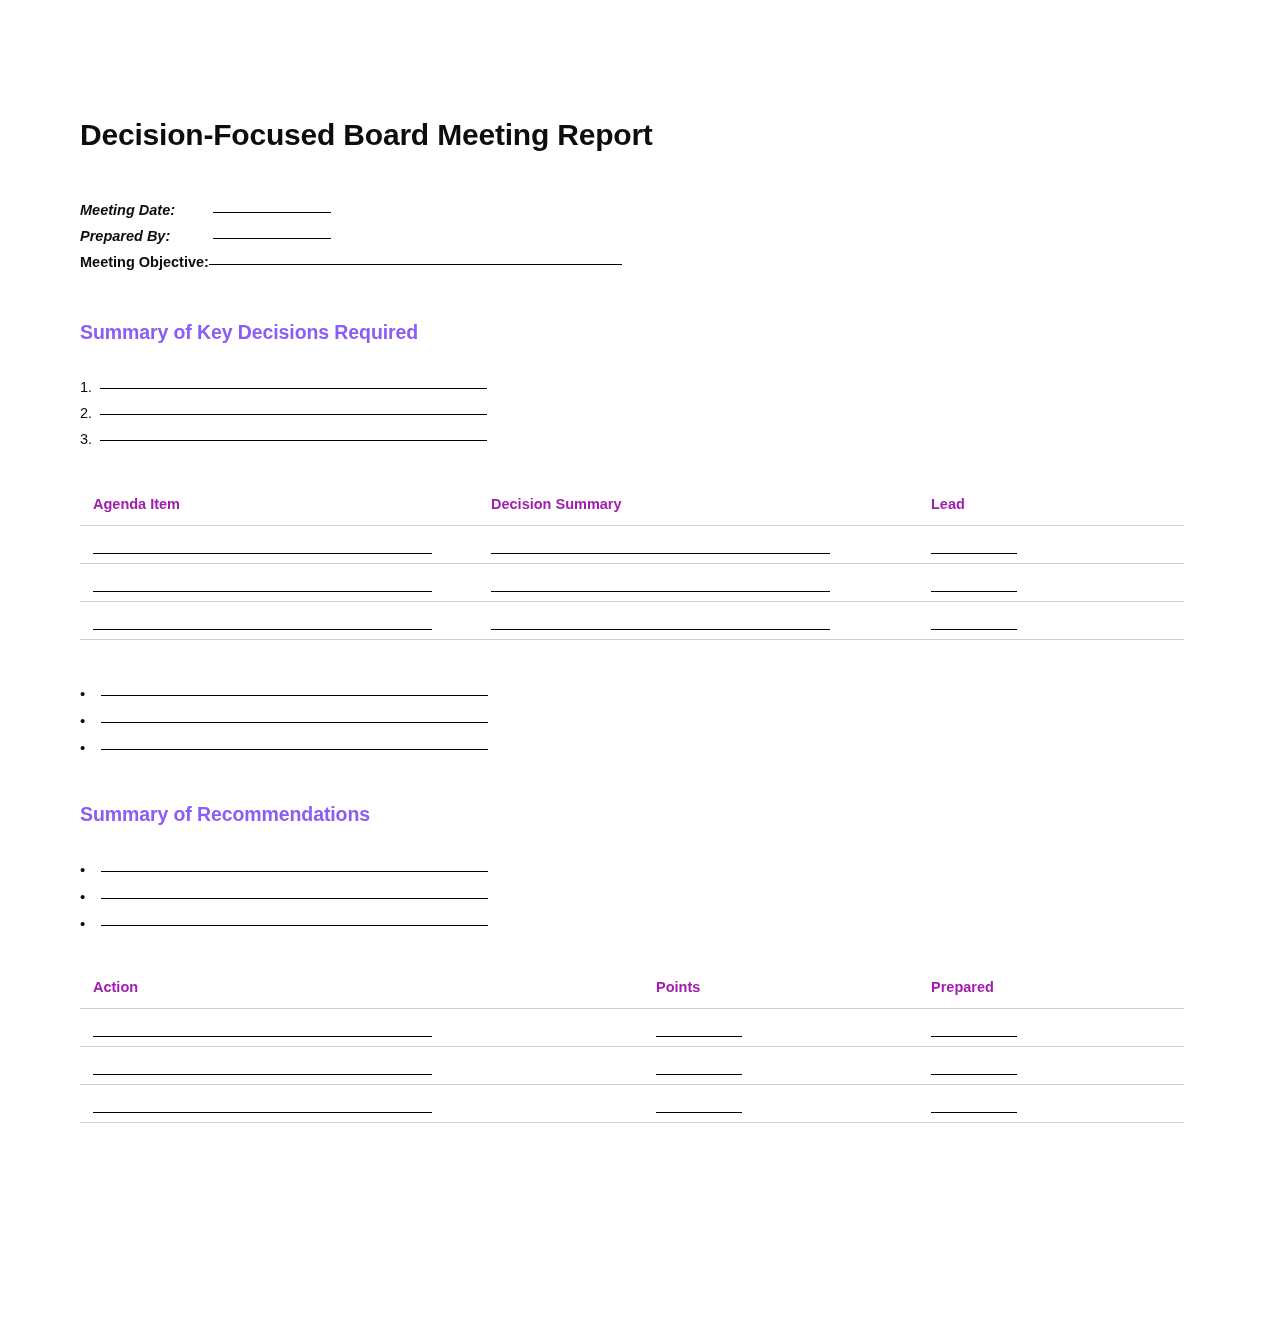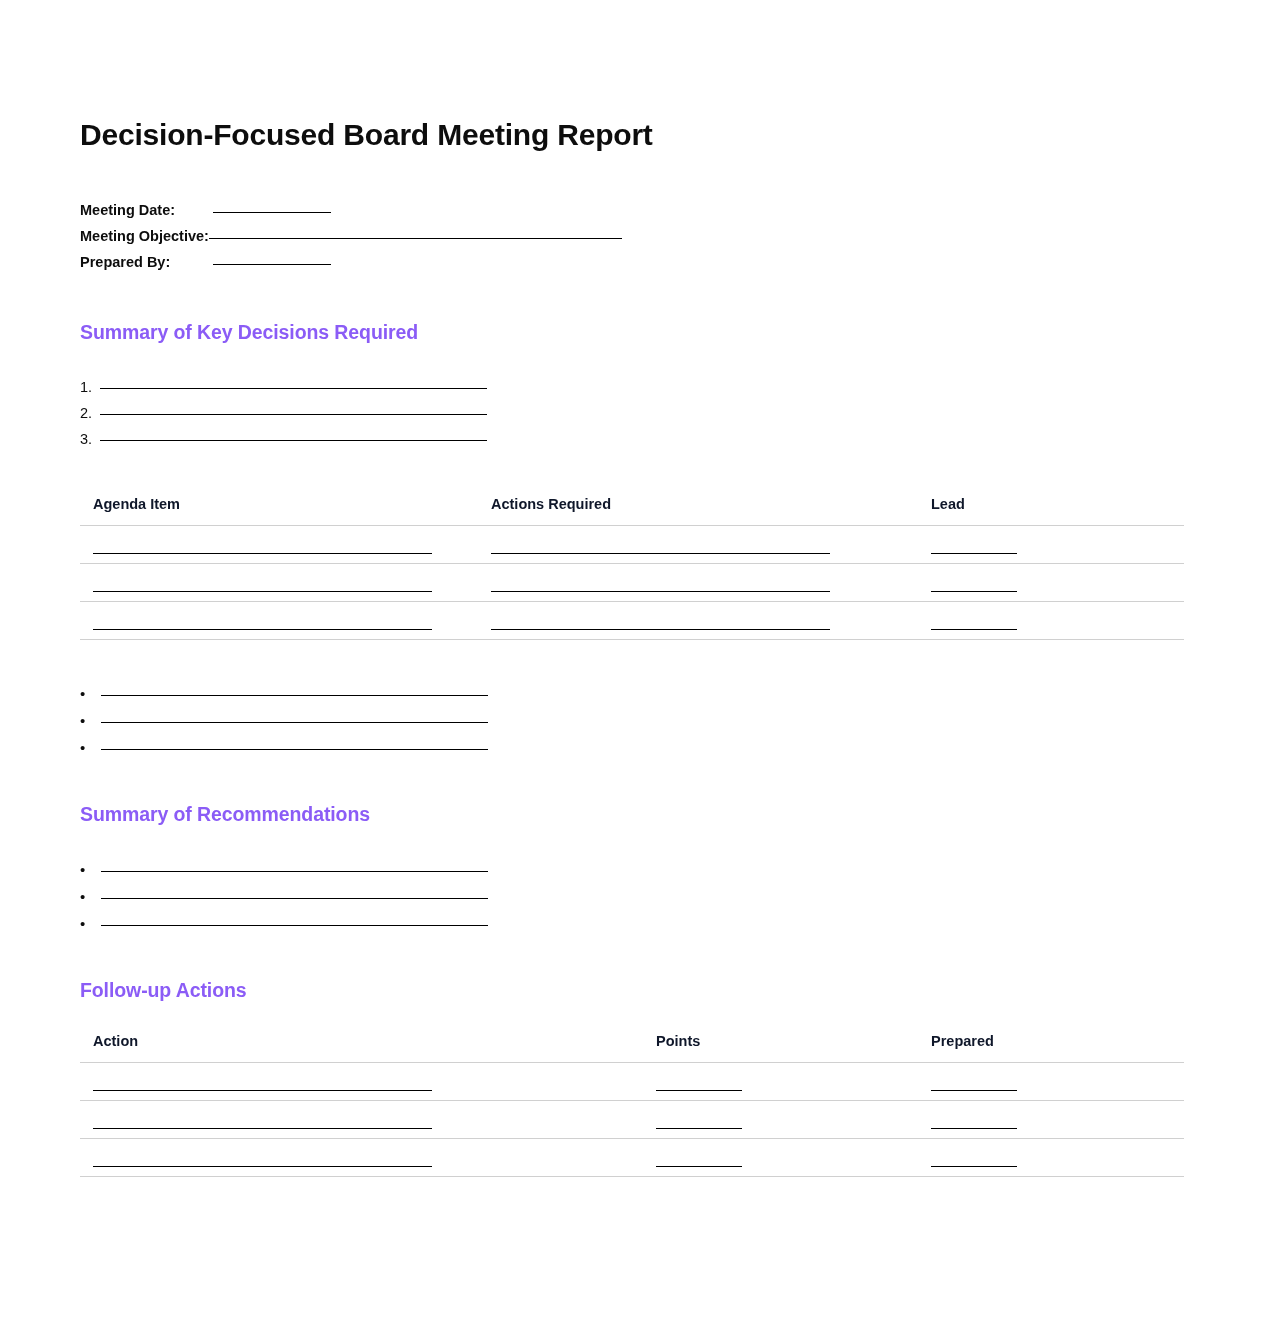--- a/index.html
+++ b/index.html
@@ -46,21 +46,21 @@
     margin: 0 0 46px 0;
   }
   .meta-row {
     font-size: 14.5px;
     font-weight: 700;
     line-height: 26px;
     white-space: nowrap;
     color: #0d0d0d;
   }
   .meta-label { display: inline-block; }
-  .meta-label.fixed-w { width: 133px; }
+  .meta-label.fixed-w { width: 133px; font-style: italic; }
   .fill {
     display: inline-block;
     border-bottom: 1.6px solid #000;
     vertical-align: 2px;
     height: 0;
   }
   .fill-short { width: 118px; }
   .fill-long  { width: 413px; }
 
   
@@ -115,21 +115,21 @@
   
   table.form-table {
     width: 1104px;
     border-collapse: collapse;
     table-layout: fixed;
   }
   table.form-table th {
     text-align: left;
     font-size: 14.5px;
     font-weight: 700;
-    color: #0f172a;
+    color: #a21caf;
     padding: 0 0 13px 13px;
     border-bottom: 1.4px solid #d0d0d0;
     vertical-align: bottom;
   }
   table.form-table td {
     padding: 0 0 0 13px;
     height: 37px;
     border-bottom: 1.4px solid #d0d0d0;
     vertical-align: bottom;
   }
@@ -161,25 +161,25 @@
 
     <h1 class="doc-title">Decision-Focused Board Meeting Report</h1>
 
     <div class="meta">
 
       <div class="meta-row">
         <span class="meta-label fixed-w">Meeting Date:</span><span class="fill fill-short"></span>
       </div>
 
       <div class="meta-row">
+        <span class="meta-label fixed-w">Prepared By:</span><span class="fill fill-short"></span>
+      </div>
+
+      <div class="meta-row">
         <span class="meta-label">Meeting Objective:</span><span class="fill fill-long"></span>
-      </div>
-
-      <div class="meta-row">
-        <span class="meta-label fixed-w">Prepared By:</span><span class="fill fill-short"></span>
       </div>
 
     </div>
 
     <div class="section">
       <h2 class="section-heading">Summary of Key Decisions Required</h2>
 
       <ol class="num-list">
         <li>
           <span class="num-marker">1.</span><span class="list-fill"></span>
@@ -197,21 +197,21 @@
 
       <table class="form-table t-agenda">
         <colgroup>
             <col class="c1">
             <col class="c2">
             <col class="c3">
           </colgroup>
         <thead>
           <tr>
             <th>Agenda Item</th>
-            <th>Actions Required</th>
+            <th>Decision Summary</th>
             <th>Lead</th>
           </tr>
         </thead>
         <tbody>
           <tr>
             <td>
                 <span class="cell-fill w-wide"></span>
               </td>
             <td>
                 <span class="cell-fill w-mid"></span>
@@ -271,21 +271,20 @@
         <li>
           <span class="bullet-marker">•</span><span class="list-fill"></span>
         </li>
         <li>
           <span class="bullet-marker">•</span><span class="list-fill"></span>
         </li>
       </ul>
     </div>
 
     <div class="section" style="margin-bottom:0;">
-      <h2 class="section-heading">Follow-up Actions</h2>
 
       <table class="form-table t-actions">
         <colgroup>
             <col class="c1">
             <col class="c2">
             <col class="c3">
           </colgroup>
         <thead>
           <tr>
             <th>Action</th>

